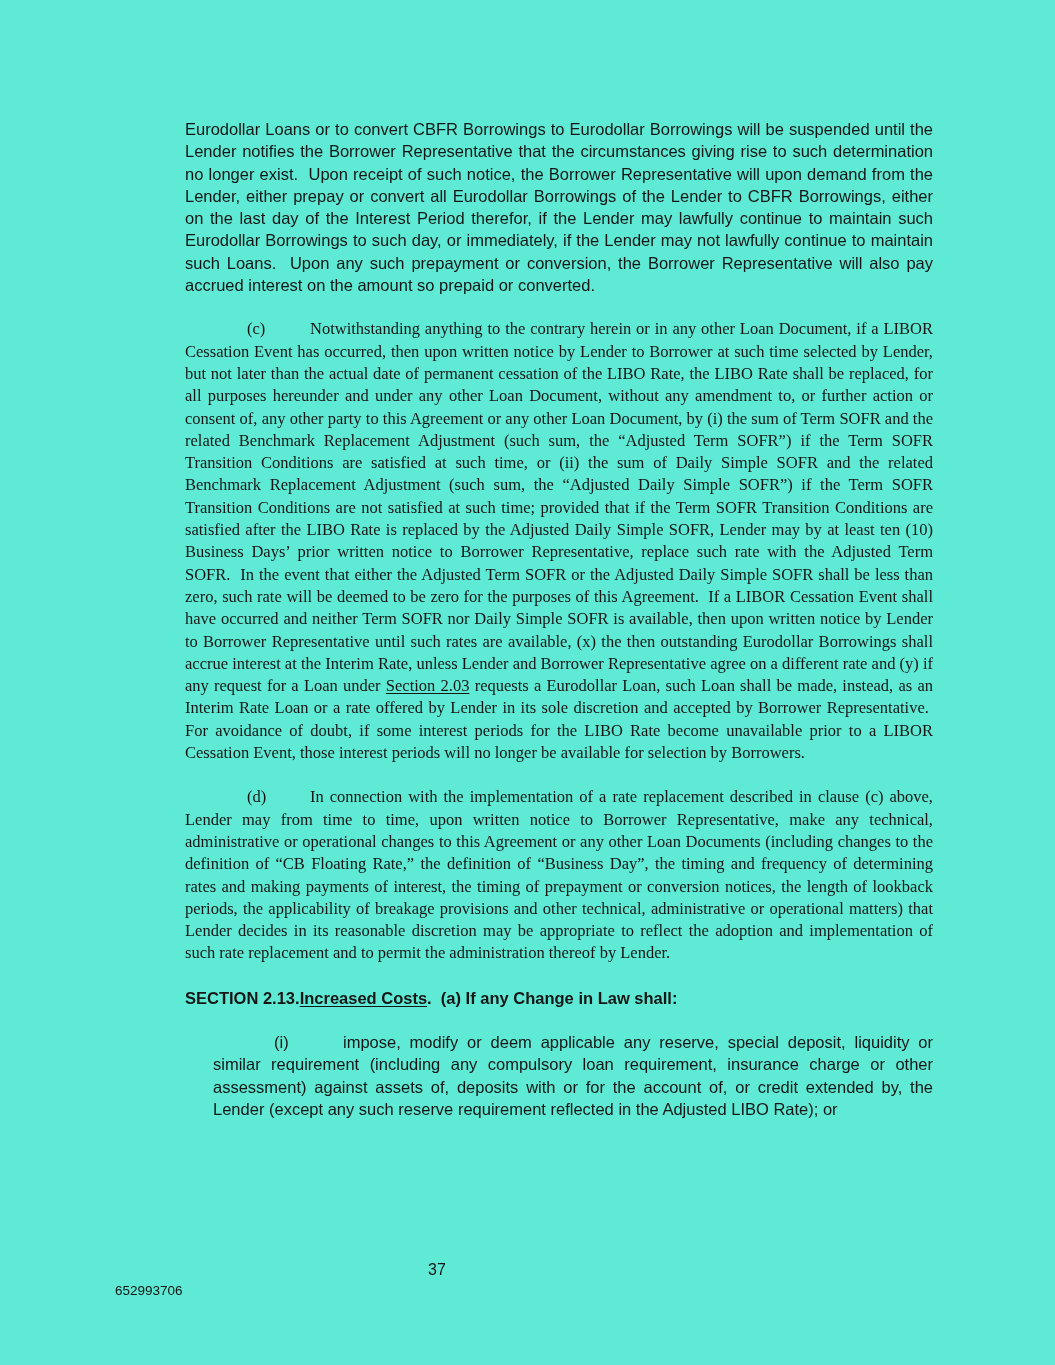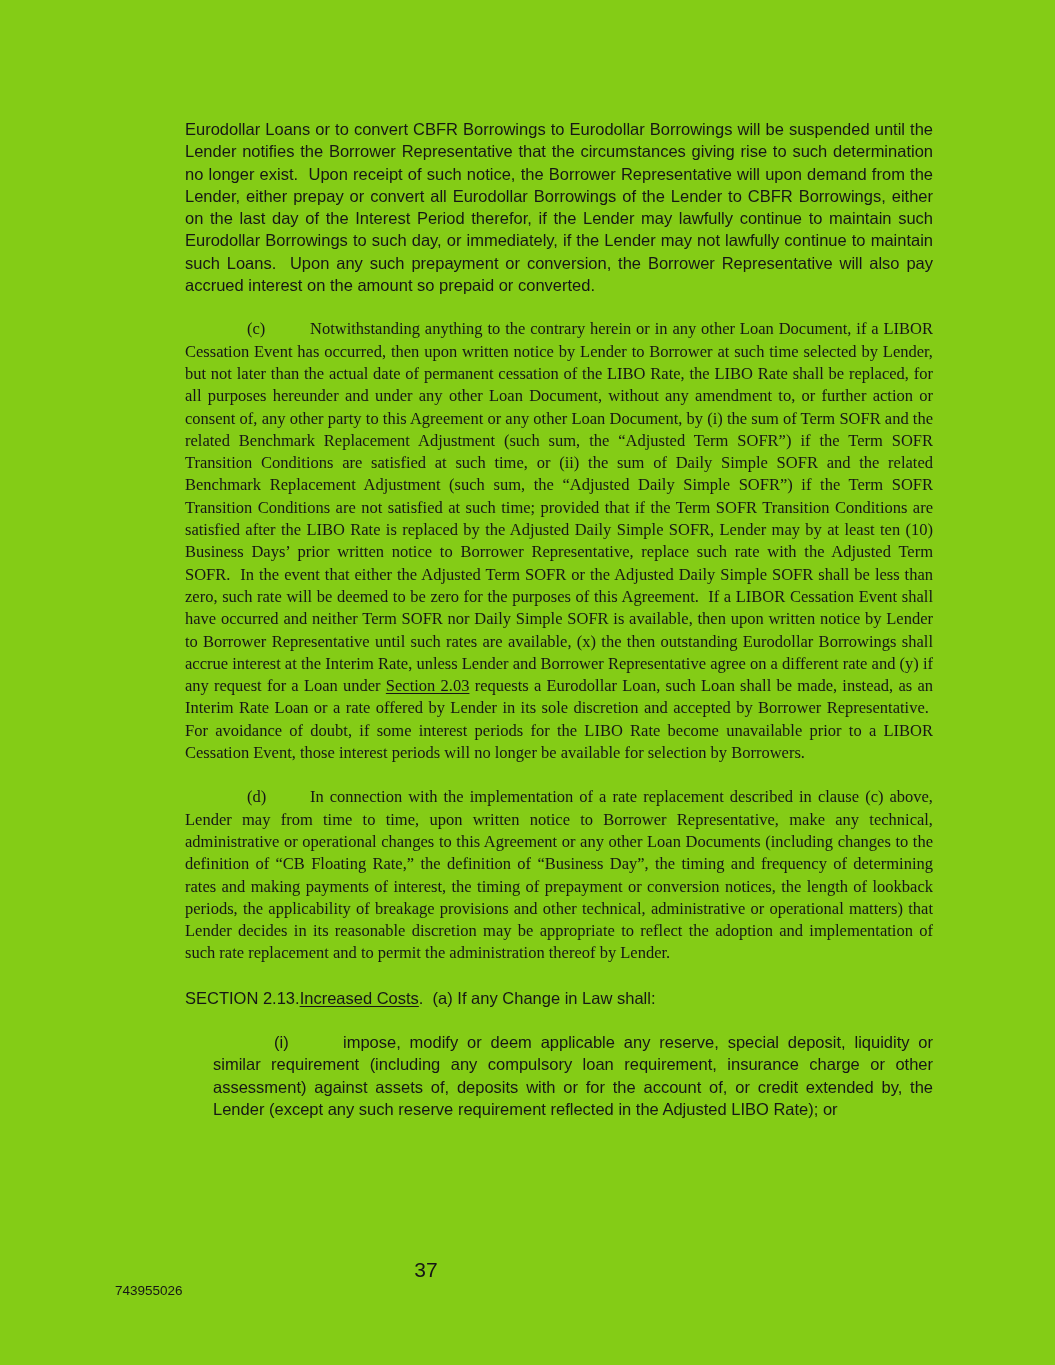--- a/index.html
+++ b/index.html
@@ -11,21 +11,21 @@
     width: 1055px;
     height: 1365px;
     position: relative;
     font-family: "Liberation Sans", "DejaVu Sans", sans-serif;
     color: #161616;
     overflow: hidden;
   }
   .page {
     position: absolute;
     inset: 0;
-    background: #84cc16;
+    background: #5eead4;
   }
   .content {
     position: absolute;
     left: 185px;
     top: 118px;
     width: 748px;
     font-size: 16.5px;
     line-height: 22.3px;
     text-align: justify;
   }
@@ -45,32 +45,33 @@
     text-indent: 0;
     width: 63px;
   }
   .tab-label-sub {
     display: inline-block;
     text-indent: 0;
     width: 69px;
   }
   .heading-line {
     text-align: left;
+    font-weight: bold;
   }
   .u {
     text-decoration: underline;
     text-underline-offset: 2px;
   }
   .page-number {
     position: absolute;
     top: 1259px;
-    left: 2px;
+    left: 13px;
     width: 848px;
     text-align: center;
-    font-size: 21px;
+    font-size: 16px;
     line-height: 22px;
   }
   .footer-id {
     position: absolute;
     top: 1283px;
     left: 115px;
     font-size: 13.5px;
     line-height: 16px;
   }
 </style>
@@ -88,15 +89,15 @@
     <p class="para hang"><span class="tab-label">(d)</span><span>In connection with the implementation of a rate replacement described in clause (c) above, Lender may from time to time, upon written notice to Borrower Representative, make any technical, administrative or operational changes to this Agreement or any other Loan Documents (including changes to the definition of “CB Floating Rate,” the definition of “Business Day”, the timing and frequency of determining rates and making payments of interest, the timing of prepayment or conversion notices, the length of lookback periods, the applicability of breakage provisions and other technical, administrative or operational matters) that Lender decides in its reasonable discretion may be appropriate to reflect the adoption and implementation of such rate replacement and to permit the administration thereof by Lender.</span></p>
 
     <p class="para heading-line"><span>SECTION 2.13.</span><span class="u">Increased Costs</span><span>.&nbsp; (a) If any Change in Law shall:</span></p>
 
     <p class="para sub"><span class="tab-label-sub">(i)</span><span>impose, modify or deem applicable any reserve, special deposit, liquidity or similar requirement (including any compulsory loan requirement, insurance charge or other assessment) against assets of, deposits with or for the account of, or credit extended by, the Lender (except any such reserve requirement reflected in the Adjusted LIBO Rate); or</span></p>
 
   </div>
 
   <div class="page-number">37</div>
 
-  <div class="footer-id">743955026</div>
+  <div class="footer-id">652993706</div>
 
 </div>
 
 </body></html>

